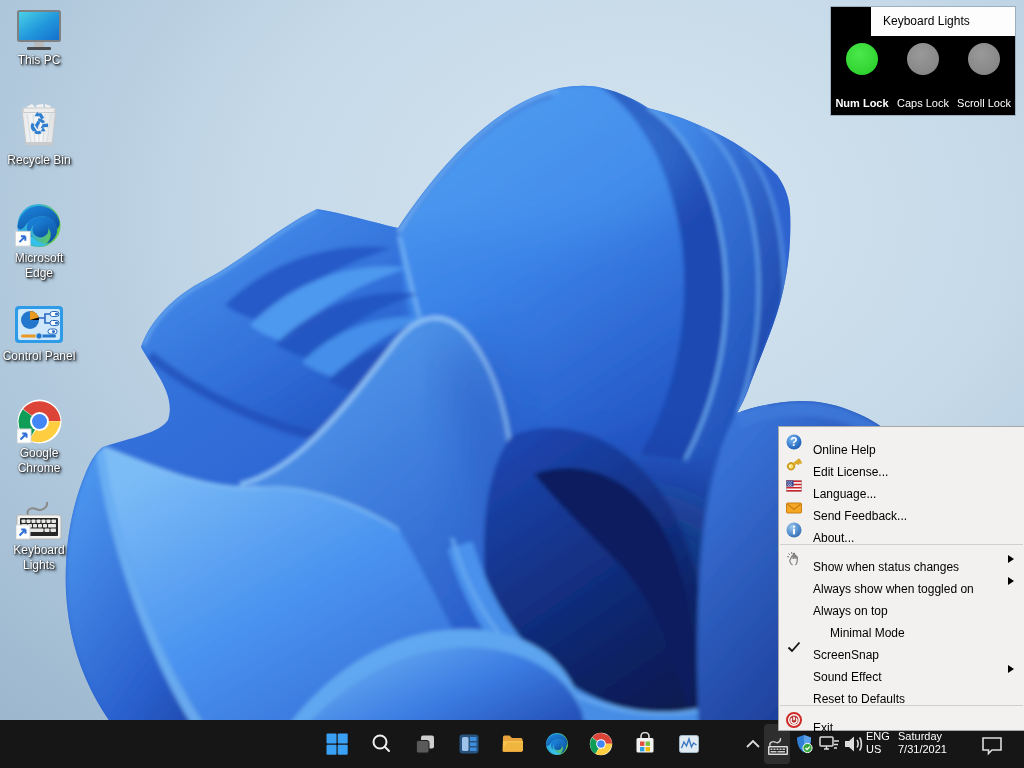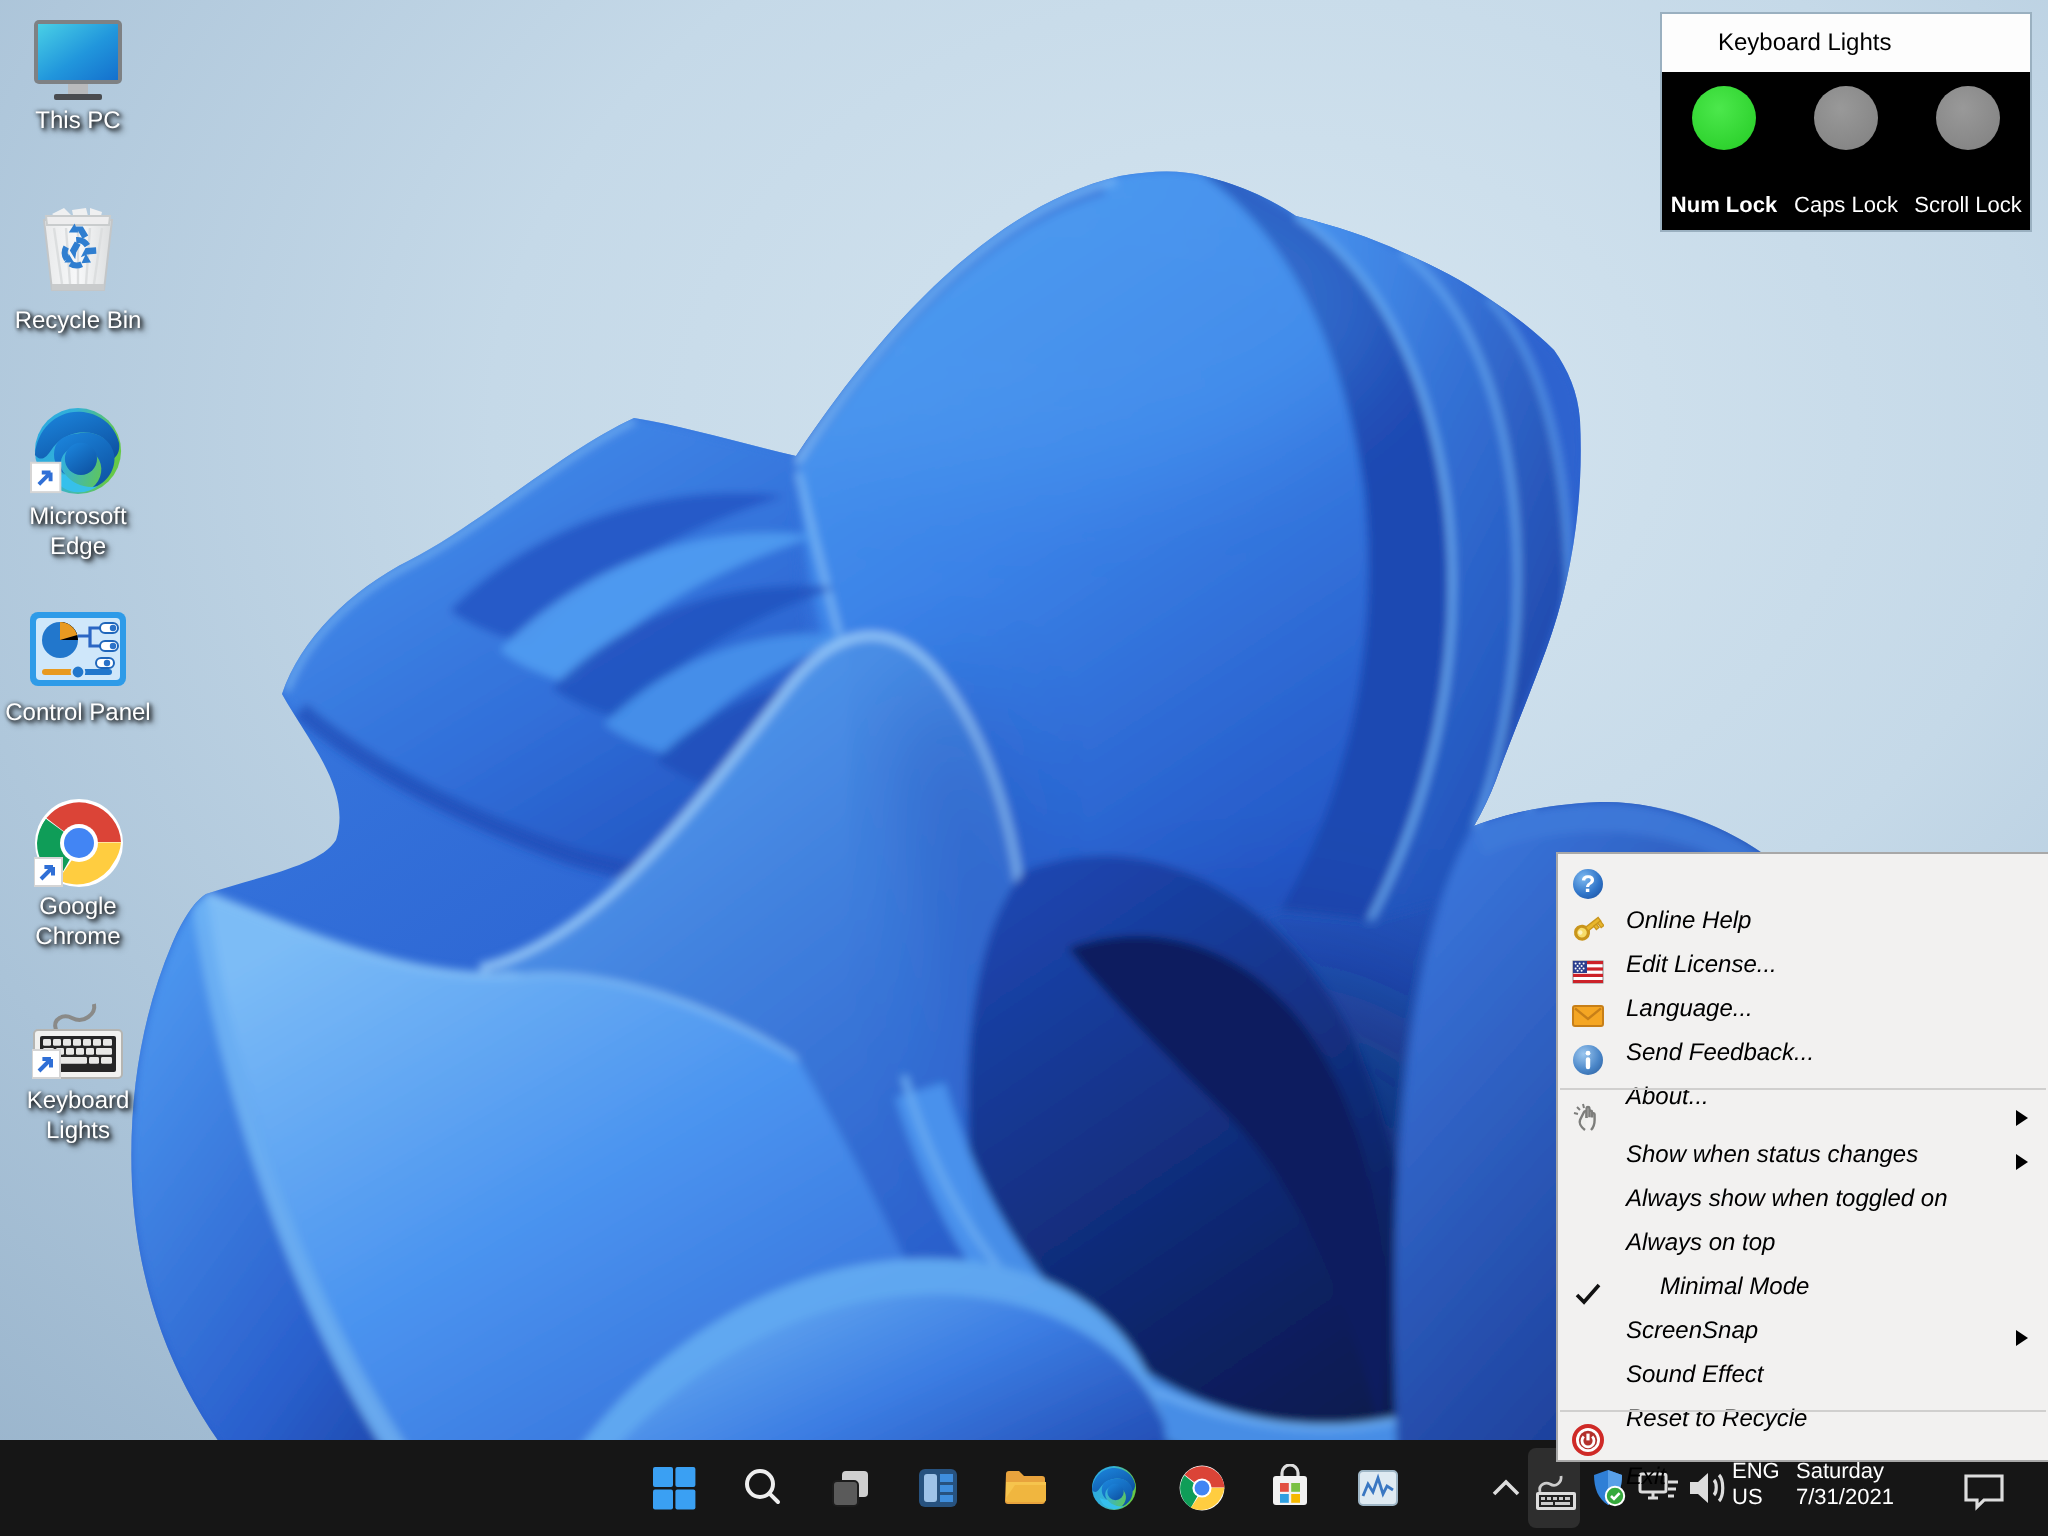--- a/index.html
+++ b/index.html
@@ -6,29 +6,29 @@
     font-family:"Liberation Sans",sans-serif;}
   #desk{position:relative;width:1024px;height:768px;background:#c2d6e4;overflow:hidden;}
   #wallwrap{position:absolute;left:0;top:0;z-index:0;}
   .dicon{position:absolute;width:84px;text-align:center;z-index:1;left:-3px;}
   .dicon .ic{display:block;margin:0 auto;}
   .dicon .lb{color:#fff;font-size:12px;line-height:15px;margin-top:3px;
     text-shadow:1px 1px 2px rgba(0,0,0,0.95), 0 0 2px rgba(0,0,0,0.6), 2px 2px 3px rgba(0,0,0,0.55);}
   #klwin{position:absolute;left:831px;top:7px;width:184px;height:108px;z-index:2;
     background:#000;box-shadow:0 0 0 1px #9ab0c0;}
   #klwin .tb{height:29px;background:#fdfdfd;color:#000;font-size:12px;
-    line-height:29px;padding-left:28px;}
+    line-height:29px;padding-left:12px;margin-left:40px;}
   .lamp{position:absolute;width:32px;height:32px;border-radius:50%;top:36px;}
   .lamptx{position:absolute;top:90px;color:#fff;font-size:11px;white-space:nowrap;transform:translateX(-50%);}
   #menu{position:absolute;left:778px;top:426px;width:246px;height:305px;z-index:5;
     background:#f2f1f0;border:1px solid #a8a8a8;border-right:none;box-sizing:border-box;
     font-size:12px;color:#000;}
   .mi{position:absolute;left:0;width:100%;height:22px;line-height:22px;}
   .mi .ics{position:absolute;left:7px;top:3px;}
-  .mi .tx{position:absolute;left:34px;top:18px;white-space:nowrap;font-style:italic;}
+  .mi .tx{position:absolute;left:34px;top:8px;white-space:nowrap;}
   .mi .arr{position:absolute;right:10px;top:7px;width:0;height:0;
     border-left:6px solid #000;border-top:4px solid transparent;border-bottom:4px solid transparent;}
   .sep{position:absolute;left:1px;right:1px;height:1px;background:#d0cfce;}
   #tbar{position:absolute;left:0;top:720px;width:1024px;height:48px;background:#161616;z-index:4;}
   .tbi{position:absolute;top:12px;width:24px;height:24px;}
   .traytx{position:absolute;color:#fff;font-size:11px;line-height:13px;text-align:left;}
 </style>
 </head>
 <body>
 <div id="desk">
@@ -447,21 +447,21 @@
         <svg class="ics" width="16" height="16" viewBox="0 0 16 16">
 <path d="M2.5 8.5 L6 12 L13.5 3.5" fill="none" stroke="#111" stroke-width="1.8"></path>
         </svg>
         <span class="tx">ScreenSnap</span>
       </div>
   <div class="mi" style="top:231px;">
         <span class="tx">Sound Effect</span>
         <span class="arr"></span>
       </div>
   <div class="mi" style="top:253px;">
-        <span class="tx">Reset to Recycle</span>
+        <span class="tx">Reset to Defaults</span>
       </div>
   <div class="sep" style="top:278px;"></div>
   <div class="mi" style="top:282px;">
         <svg class="ics" width="16" height="16" viewBox="0 0 16 16">
 <circle cx="8" cy="8" r="7" fill="#fff" stroke="#cf2a27" stroke-width="2"></circle>
 <circle cx="8" cy="8" r="4.6" fill="#b3302c"></circle>
 <path d="M8 4.8 L8 8.2" stroke="#fff" stroke-width="1.6"></path>
 <path d="M5.9 6.3 A3 3 0 1 0 10.1 6.3" fill="none" stroke="#fff" stroke-width="1.4"></path>
 </svg>
         <span class="tx">Exit</span>

